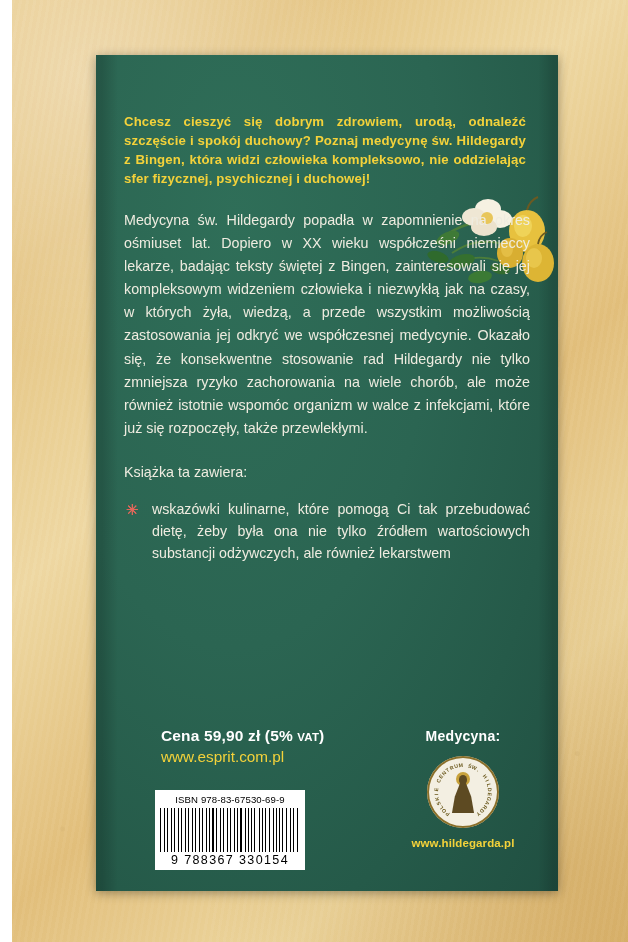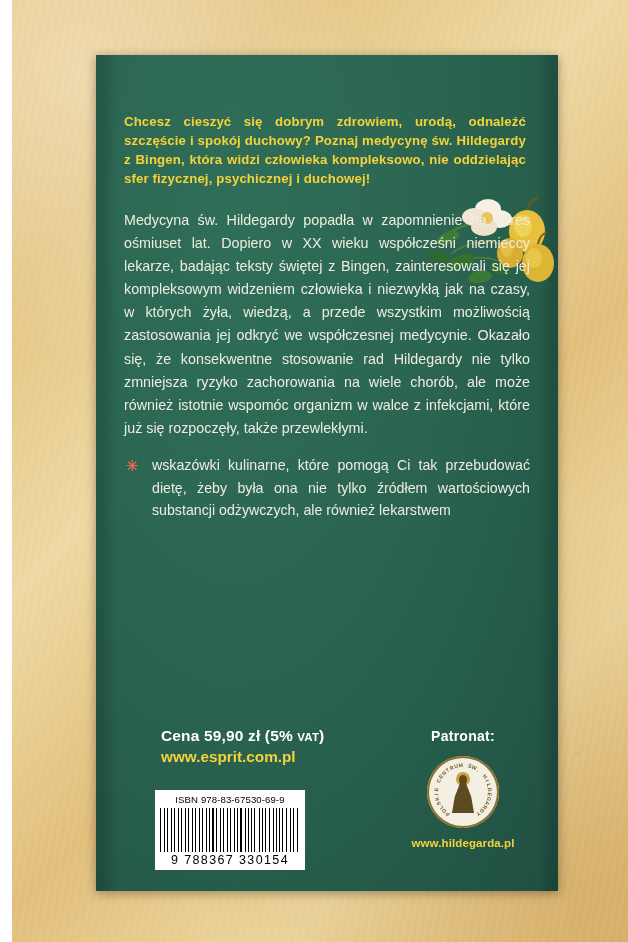--- a/index.html
+++ b/index.html
@@ -145,21 +145,21 @@
     font-size: 15.5px;
     letter-spacing: .01em;
   }
   .price .vat {
     font-size: 11.5px;
     font-weight: bold;
   }
   .website {
     margin-top: 3px;
     color: #f4d23a;
-    font-weight: bold;
+    font-weight: normal;
     font-size: 15.3px;
   }
 
   .patron-block {
     flex: 1;
     text-align: center;
     padding-top: 1px;
   }
   .patron-title {
     color: #ffffff;
@@ -324,20 +324,21 @@
         <ellipse cx="108" cy="75" rx="8" ry="10" fill="#eccd56" opacity=".7"></ellipse>
         <path d="M112 61 C113 55, 116 51, 121 49" stroke="#6b5a22" stroke-width="1.8" fill="none"></path>
         <ellipse cx="84" cy="70" rx="13" ry="15" fill="#d8ae31"></ellipse>
         <ellipse cx="81" cy="66" rx="6" ry="8" fill="#e9c44e" opacity=".7"></ellipse>
       </g>
     </svg>
 
     <div class="content">
       <p class="headline">Chcesz cieszyć się dobrym zdrowiem, urodą, odnaleźć szczęście i spokój duchowy? Poznaj medycynę św. Hildegardy z Bingen, która widzi człowieka kompleksowo, nie oddzielając sfer fizycznej, psychicznej i duchowej!</p>
       <p class="body-para first-para">Medycyna św. Hildegardy popadła w zapomnienie na okres ośmiuset lat. Dopiero w XX wieku współcześni niemieccy lekarze, badając teksty świętej z Bingen, zainteresowali się jej kompleksowym widzeniem człowieka i niezwykłą jak na czasy, w których żyła, wiedzą, a przede wszystkim możliwością zastosowania jej odkryć we współczesnej medycynie. Okazało się, że konsekwentne stosowanie rad Hildegardy nie tylko zmniejsza ryzyko zachorowania na wiele chorób, ale może również istotnie wspomóc organizm w walce z infekcjami, które już się rozpoczęły, także przewlekłymi.</p>
+      <p class="lead-in">Książka ta zawiera:</p>
 
       <ul class="bullets">
         <li>
           <span class="star">✳</span>
         </li>
         <li>
           <span class="star">✳</span>
         </li>
         <li>
           <span class="star">✳</span>
@@ -349,21 +350,21 @@
       </ul>
     </div>
 
     <div class="footer-row">
       <div class="price-block">
         <div class="price"><span>Cena 59,90 zł (5% </span><span class="vat">VAT</span><span>)</span></div>
         <div class="website">www.esprit.com.pl</div>
       </div>
 
       <div class="patron-block">
-        <div class="patron-title">Patronat:</div>
+        <div class="patron-title">Medycyna:</div>
         <div class="patron-logo">
           <div class="ring-text" id="ring-text">
               <span style="transform: rotate(-145deg) translate(-50%, -30px);">P</span>
               <span style="transform: rotate(-135deg) translate(-50%, -30px);">O</span>
               <span style="transform: rotate(-125deg) translate(-50%, -30px);">L</span>
               <span style="transform: rotate(-115deg) translate(-50%, -30px);">S</span>
               <span style="transform: rotate(-105deg) translate(-50%, -30px);">K</span>
               <span style="transform: rotate(-95deg) translate(-50%, -30px);">I</span>
               <span style="transform: rotate(-85deg) translate(-50%, -30px);">E</span>
               <span style="transform: rotate(-75deg) translate(-50%, -30px);"> </span>

